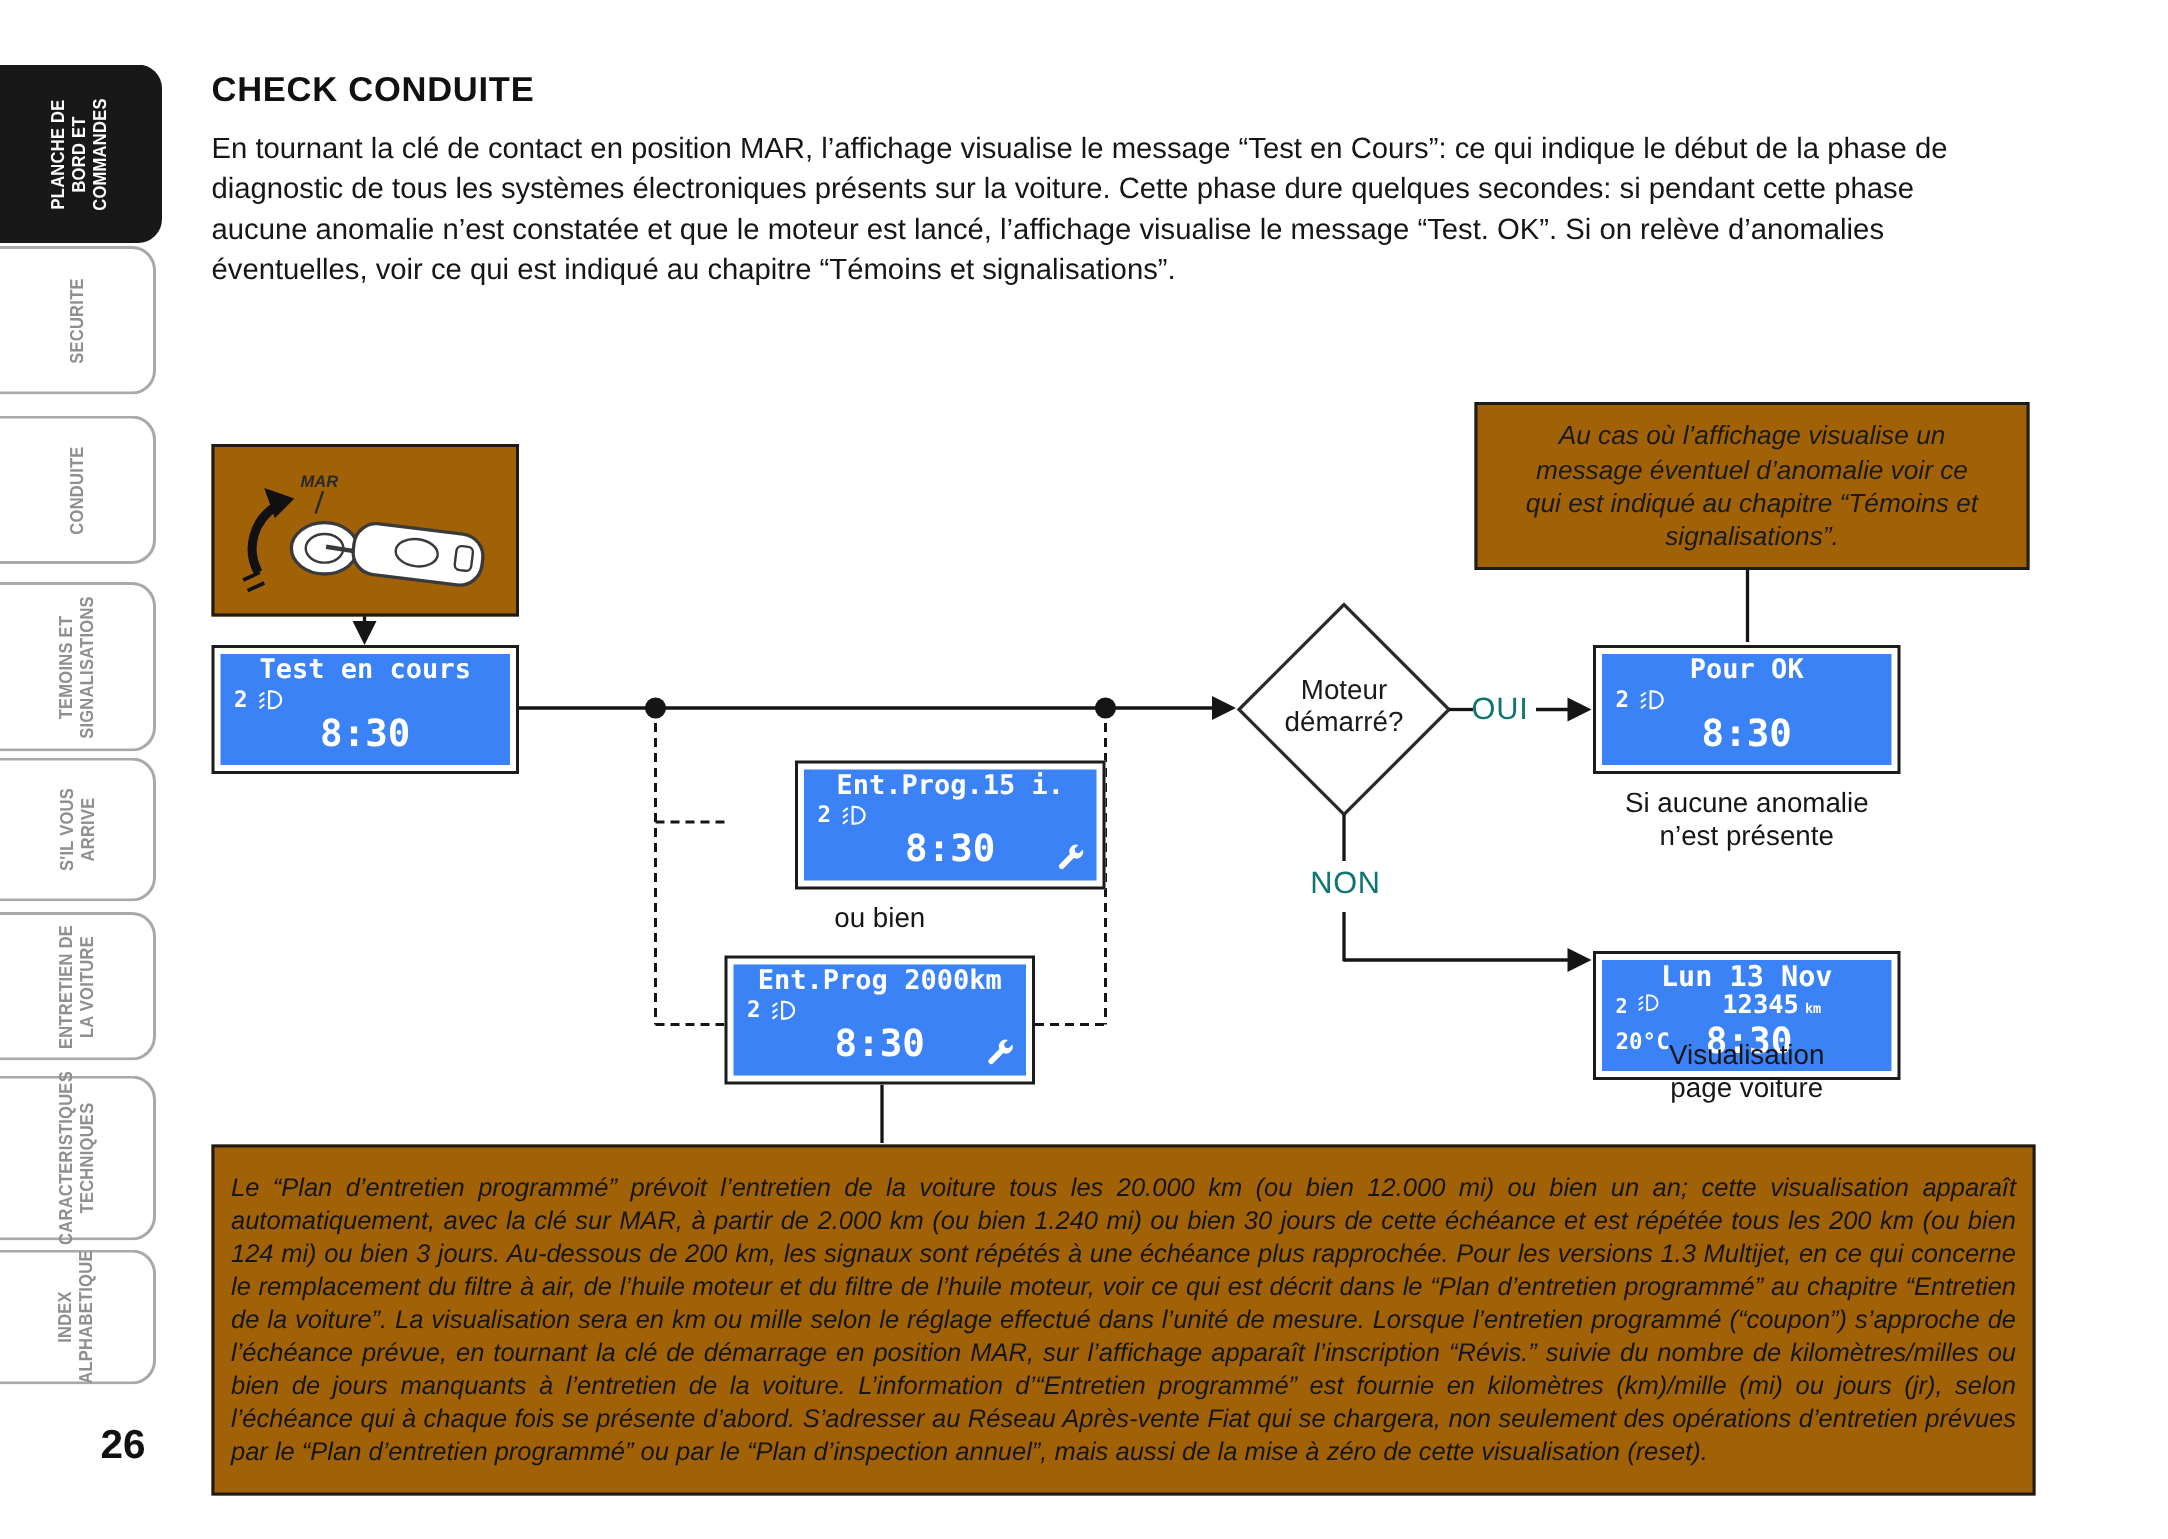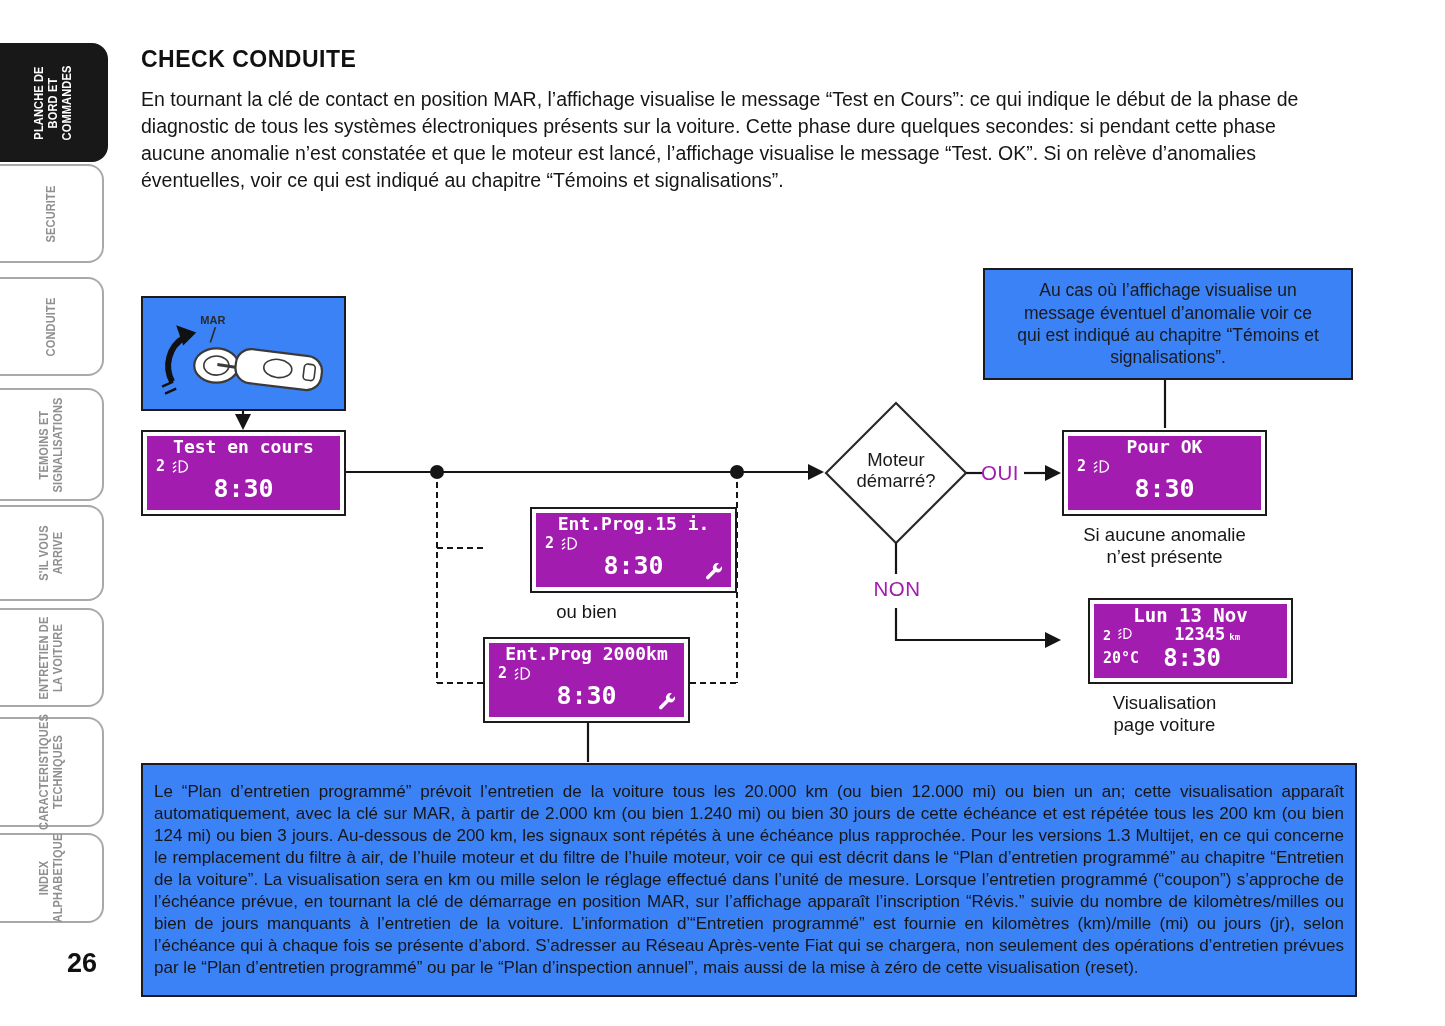--- a/index.html
+++ b/index.html
@@ -15,47 +15,47 @@
        font-size:12.5px;font-weight:bold;line-height:1.12;color:#8f8f8f;letter-spacing:.2px;}
   .tab.active .tab-label{color:#fff;}
   #page-number{position:absolute;left:56px;top:948px;width:52px;text-align:center;
        font-size:27px;font-weight:bold;color:#111;}
 
   
   #title{position:absolute;left:141px;top:46px;font-size:23px;font-weight:bold;letter-spacing:.5px;color:#111;}
   #intro{position:absolute;left:141px;top:86px;width:1172px;font-size:19.5px;line-height:27px;color:#161616;}
 
   
-  .outline-box{position:absolute;border:2.5px solid #1b1b1b;background:#3b82f6;box-sizing:border-box;}
+  .outline-box{position:absolute;border:2.5px solid #1b1b1b;background:#a16207;box-sizing:border-box;font-style:italic;}
   #key-box{left:141px;top:296px;width:205px;height:115px;}
   #note-box{left:983px;top:268px;width:370px;height:112px;display:flex;align-items:center;justify-content:center;
        text-align:center;font-size:17.5px;line-height:1.28;white-space:pre-line;padding:2px;}
   #footer-box{left:141px;top:763px;width:1216px;height:234px;padding:16px 11px;
        font-size:17px;line-height:22px;text-align:justify;color:#161616;}
 
   
   .display{position:absolute;width:205px;height:86px;background:#fff;border:2.5px solid #1b1b1b;
        padding:4px;box-sizing:border-box;}
-  .lcd{width:100%;height:100%;background:#a21caf;color:#fff;position:relative;overflow:hidden;
+  .lcd{width:100%;height:100%;background:#3b82f6;color:#fff;position:relative;overflow:hidden;
        font-family:"DejaVu Sans Mono", monospace;font-weight:bold;}
   .lcd-l1{text-align:center;font-size:18px;line-height:22px;white-space:nowrap;letter-spacing:0;}
   .lcd-l2{display:flex;align-items:center;gap:4px;padding-left:9px;font-size:15px;line-height:17px;}
   .lcd-time-row{text-align:center;font-size:25px;line-height:27px;}
   .lcd .wrench{position:absolute;right:7px;bottom:5px;}
   .std-l2{display:flex;align-items:baseline;gap:4px;padding-left:9px;font-size:13.5px;line-height:16px;}
   .std-odo{font-size:17px;margin-left:34px;}
   .std-odo-unit{font-size:9px;}
   .std-l3{display:flex;align-items:flex-end;padding-left:9px;font-size:15px;line-height:26px;}
   .std-time{font-size:24px;margin-left:24px;line-height:26px;}
 
   
   .caption{position:absolute;text-align:center;font-size:18.5px;line-height:21.5px;white-space:pre-line;color:#161616;}
   #decision-label{position:absolute;left:836px;top:449px;width:120px;text-align:center;
        font-size:18.5px;line-height:21px;white-space:pre-line;}
-  .branch{position:absolute;font-size:20.5px;color:#a21caf;letter-spacing:.5px;}
+  .branch{position:absolute;font-size:20.5px;color:#0f766e;letter-spacing:.5px;}
 
   
   #overlay{position:absolute;left:0;top:0;pointer-events:none;}
   #overlay line{stroke:#151515;stroke-width:2.2;}
   #overlay line.dash{stroke-dasharray:6 4;stroke-width:2;}
   #overlay polygon.head{fill:#151515;stroke:none;}
   #overlay circle.dot{fill:#151515;}
   #overlay polygon.diamond{fill:#fff;stroke:#2a2a2a;stroke-width:2.2;}
   .key-art{width:100%;height:100%;display:block;}
 </style>
@@ -223,21 +223,21 @@
             <line x1="9" y1="13" x2="5" y2="16" stroke="#fff" stroke-width="1.7"></line>
             <path d="M13 2 h2 a8 7 0 0 1 0 14 h-2 z" fill="none" stroke="#fff" stroke-width="1.8"></path>
           </svg>
         </div>
       <div class="lcd-time-row">8:30</div>
     </div>
   </div>
   <div class="caption" style="left:1052px;top:524px;width:225px;">Si aucune anomalie
 n’est présente</div>
 
-  <div class="display" style="left:1062px;top:598px;margin-left:26px;">
+  <div class="display" style="left:1062px;top:634px;">
     <div class="lcd">
       <div class="lcd-l1" style="font-size:19px;">Lun 13 Nov</div>
       <div class="std-l2">
         <span>2</span>
           <svg width="21" height="13" viewBox="0 0 30 18">
             <line x1="9" y1="3" x2="5" y2="6" stroke="#fff" stroke-width="1.7"></line>
             <line x1="9" y1="8" x2="5" y2="11" stroke="#fff" stroke-width="1.7"></line>
             <line x1="9" y1="13" x2="5" y2="16" stroke="#fff" stroke-width="1.7"></line>
             <path d="M13 2 h2 a8 7 0 0 1 0 14 h-2 z" fill="none" stroke="#fff" stroke-width="1.8"></path>
           </svg>

